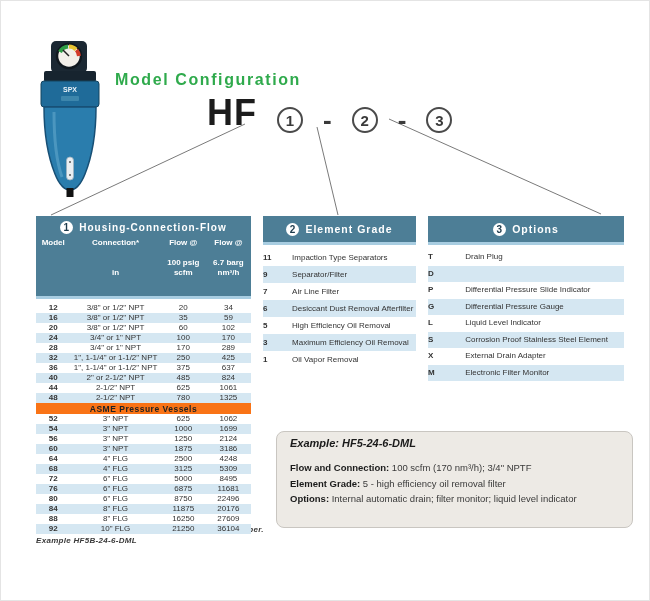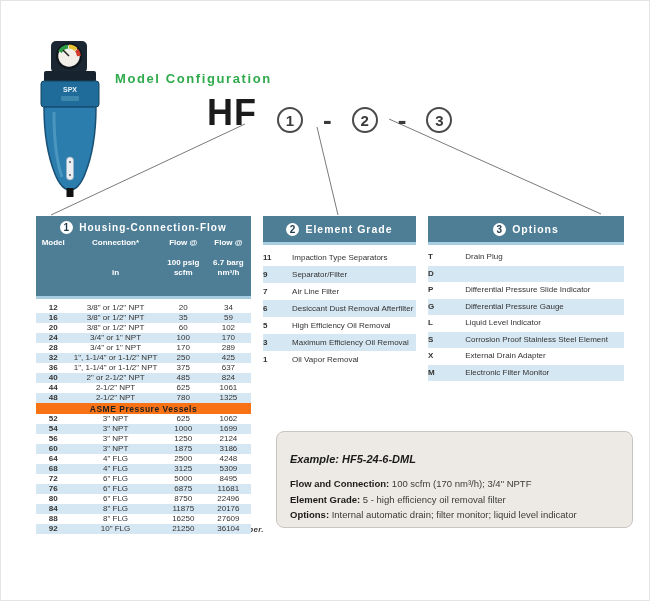--- a/index.html
+++ b/index.html
@@ -6,21 +6,21 @@
   .canvas{
     position:relative;width:650px;height:601px;box-sizing:border-box;
     background:#fff;border:1px solid #e4e4e4;overflow:hidden;
     font-family:"Liberation Sans",sans-serif;color:#333;
   }
   .connectors{position:absolute;left:0;top:0;width:650px;height:601px;pointer-events:none;}
 
   
   .product{position:absolute;left:24px;top:28px;width:90px;height:168px;}
   .model-config-title{
-    position:absolute;left:114px;top:70px;font-size:13px;font-weight:bold;
+    position:absolute;left:114px;top:70px;font-size:16px;font-weight:bold;
     letter-spacing:1.6px;color:#2faa4c;
   }
   .hf-line{position:absolute;left:186px;top:92px;display:flex;align-items:flex-end;gap:20px;margin-left:20px;}
   .hf-text{font-size:36px;font-weight:bold;color:#1c1c1c;letter-spacing:1px;line-height:40px;}
   .num-circle{
     width:22px;height:22px;border:2px solid #4a4a4a;border-radius:50%;
     display:flex;align-items:center;justify-content:center;background:#fff;
     font-size:15px;font-weight:bold;color:#3a3a3a;position:relative;z-index:2;
   }
   .hf-dash{font-size:26px;font-weight:bold;color:#3a3a3a;line-height:26px;}
@@ -63,21 +63,21 @@
 
   
   .footnote{
     position:absolute;left:35px;top:523px;font-size:8px;font-style:italic;
     color:#3a3a3a;line-height:11px;letter-spacing:.3px;font-weight:bold;
   }
 
   
   .example{
     position:absolute;left:275px;top:430px;width:357px;height:97px;box-sizing:border-box;
-    background:#edeae5;border:1px solid #c9c6c1;border-radius:8px;padding:21px 13px;
+    background:#edeae5;border:1px solid #c9c6c1;border-radius:8px;padding:5px 13px;
   }
   .ex-title{font-size:11px;font-weight:bold;font-style:italic;color:#1b1b1b;margin-bottom:11px;}
   .ex-line{font-size:9.5px;color:#3a3a3a;line-height:15.5px;}
   .ex-label{font-weight:bold;color:#1b1b1b;}
 </style>
 </head>
 <body>
 
 <div class="canvas">
 
@@ -367,20 +367,21 @@
         </div>
         <div class="trow row2 alt">
           <div class="cell c0">M</div>
           <div class="cell c1">Electronic Filter Monitor</div>
         </div>
       </div>
   </div>
 
   <div class="footnote">
     <div>*BSP threads are available. Add B to the model number.</div>
+    <div>Example HF5B-24-6-DML</div>
   </div>
 
   <div class="example">
     <div class="ex-title">Example: HF5-24-6-DML</div>
     <div>
         <div class="ex-line"><span class="ex-label">Flow and Connection:</span><span> 100 scfm (170 nm³/h); 3/4" NPTF</span></div>
         <div class="ex-line"><span class="ex-label">Element Grade:</span><span> 5 - high efficiency oil removal filter</span></div>
         <div class="ex-line"><span class="ex-label">Options:</span><span> Internal automatic drain; filter monitor; liquid level indicator</span></div>
       </div>
   </div>

